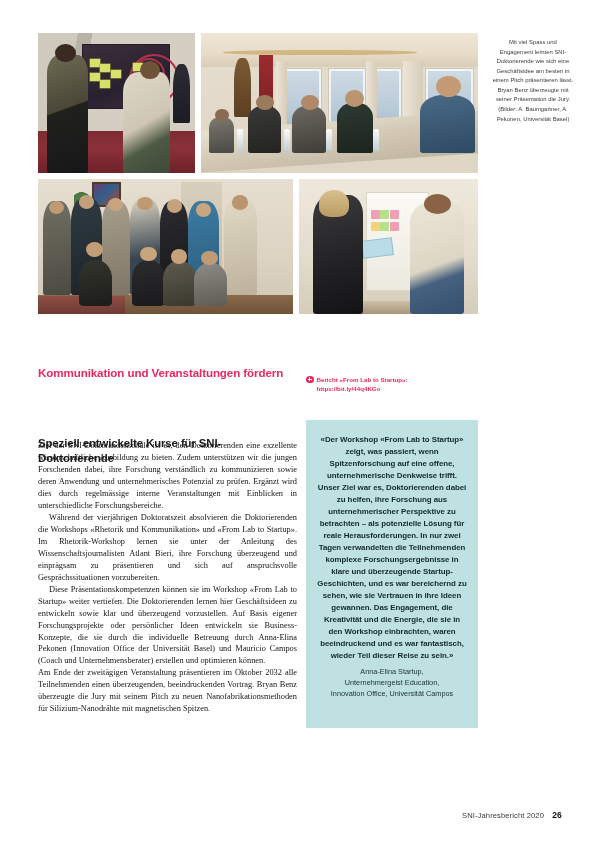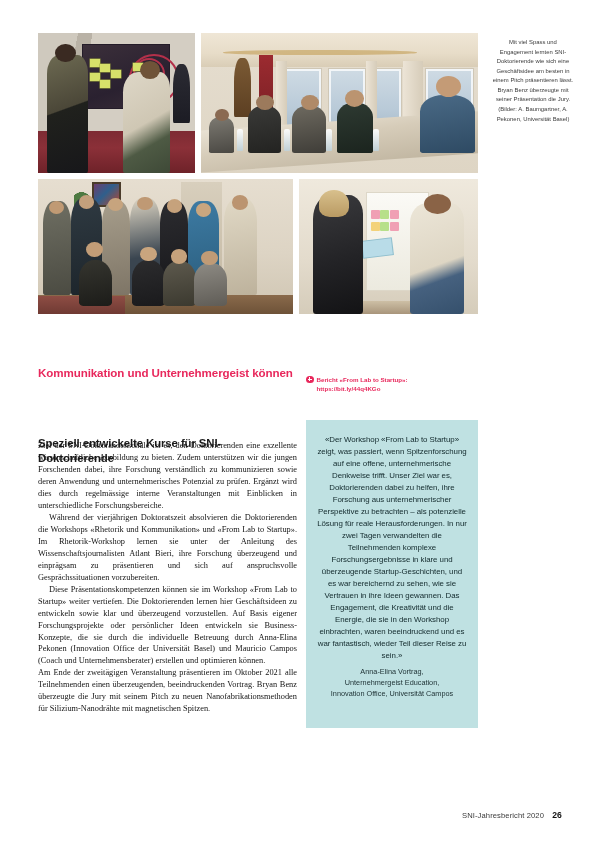--- a/index.html
+++ b/index.html
@@ -312,21 +312,21 @@
     top: 420px;
     width: 172px;
     height: 308px;
     background: #bfe1e2;
     box-sizing: border-box;
     padding: 14px 11px 10px 11px;
     text-align: center;
   }
   .quote-text {
     font-size: 7.9px;
-    font-weight: normal;
+    font-weight: bold;
     line-height: 1.52;
     color: #12292c;
     letter-spacing: -0.05px;
   }
   .quote-attrib {
     margin-top: 5px;
     font-size: 7.3px;
     font-weight: normal;
     line-height: 1.48;
     color: #1d3033;
@@ -472,40 +472,40 @@
           <div class="p4-hair"></div>
           <div class="p4-man"></div>
           <div class="p4-manhead"></div>
         </div>
       </div>
     </div>
   </div>
 
   <div class="caption-col">Mit viel Spass und Engagement lernten SNI-Doktorierende wie sich eine Geschäftsidee am besten in einem Pitch präsentieren lässt. Bryan Benz überzeugte mit seiner Präsentation die Jury. (Bilder: A. Baumgartner, A. Pekonen, Universität Basel)</div>
 
-  <div class="kicker">Kommunikation und Unternehmergeist können</div>
+  <div class="kicker">Kommunikation und Veranstaltungen fördern</div>
 
   <div class="subhead">Speziell entwickelte Kurse für SNI-Doktorierende</div>
 
   <div class="body-col">
     <p>Ziel der SNI-Doktorandenschule ist es, den Doktorierenden eine exzellente wissenschaftliche Ausbildung zu bieten. Zudem unterstützen wir die jungen Forschenden dabei, ihre Forschung verständlich zu kommunizieren sowie deren Anwendung und unternehmerisches Potenzial zu prüfen. Ergänzt wird dies durch regelmässige interne Veranstaltungen mit Einblicken in unterschiedliche Forschungsbereiche.</p>
     <p class="indent">Während der vierjährigen Doktoratszeit absolvieren die Doktorierenden die Workshops «Rhetorik und Kommunikation» und «From Lab to Startup». Im Rhetorik-Workshop lernen sie unter der Anleitung des Wissenschaftsjournalisten Atlant Bieri, ihre Forschung überzeugend und einprägsam zu präsentieren und sich auf anspruchsvolle Gesprächssituationen vorzubereiten.</p>
     <p class="indent">Diese Präsentationskompetenzen können sie im Workshop «From Lab to Startup» weiter vertiefen. Die Doktorierenden lernen hier Geschäftsideen zu entwickeln sowie klar und überzeugend vorzustellen. Auf Basis eigener Forschungsprojekte oder persönlicher Ideen entwickeln sie Business-Konzepte, die sie durch die individuelle Betreuung durch Anna-Elina Pekonen (Innovation Office der Universität Basel) und Mauricio Campos (Coach und Unternehmensberater) erstellen und optimieren können.</p>
-    <p>Am Ende der zweitägigen Veranstaltung präsentieren im Oktober 2021 alle Teilnehmenden einen überzeugenden, beeindruckenden Vortrag. Bryan Benz überzeugte die Jury mit seinem Pitch zu neuen Nanofabrikationsmethoden für Silizium-Nanodrähte mit magnetischen Spitzen.</p>
+    <p>Am Ende der zweitägigen Veranstaltung präsentieren im Oktober 2032 alle Teilnehmenden einen überzeugenden, beeindruckenden Vortrag. Bryan Benz überzeugte die Jury mit seinem Pitch zu neuen Nanofabrikationsmethoden für Silizium-Nanodrähte mit magnetischen Spitzen.</p>
   </div>
 
   <div class="report-line">
     <span class="plus-icon"></span><span>Bericht «From Lab to Startup»:</span>
     <span class="report-url">https://bit.ly/44q4KGo</span>
   </div>
 
   <div class="quote-box">
     <div class="quote-text">«Der Workshop «From Lab to Startup» zeigt, was passiert, wenn Spitzenforschung auf eine offene, unternehmerische Denkweise trifft. Unser Ziel war es, Doktorierenden dabei zu helfen, ihre Forschung aus unternehmerischer Perspektive zu betrachten – als potenzielle Lösung für reale Herausforderungen. In nur zwei Tagen verwandelten die Teilnehmenden komplexe Forschungsergebnisse in klare und überzeugende Startup-Geschichten, und es war bereichernd zu sehen, wie sie Vertrauen in ihre Ideen gewannen. Das Engagement, die Kreativität und die Energie, die sie in den Workshop einbrachten, waren beeindruckend und es war fantastisch, wieder Teil dieser Reise zu sein.»</div>
     <div class="quote-attrib">
-      <div>Anna-Elina Vortrag,</div>
+      <div>Anna-Elina Startup,</div>
       <div>Unternehmergeist Education,</div>
       <div>Innovation Office, Universität Campos</div>
     </div>
   </div>
 
   <div class="footer">
     <span>SNI-Jahresbericht 2020</span>
     <span class="pg">26</span>
   </div>
 

